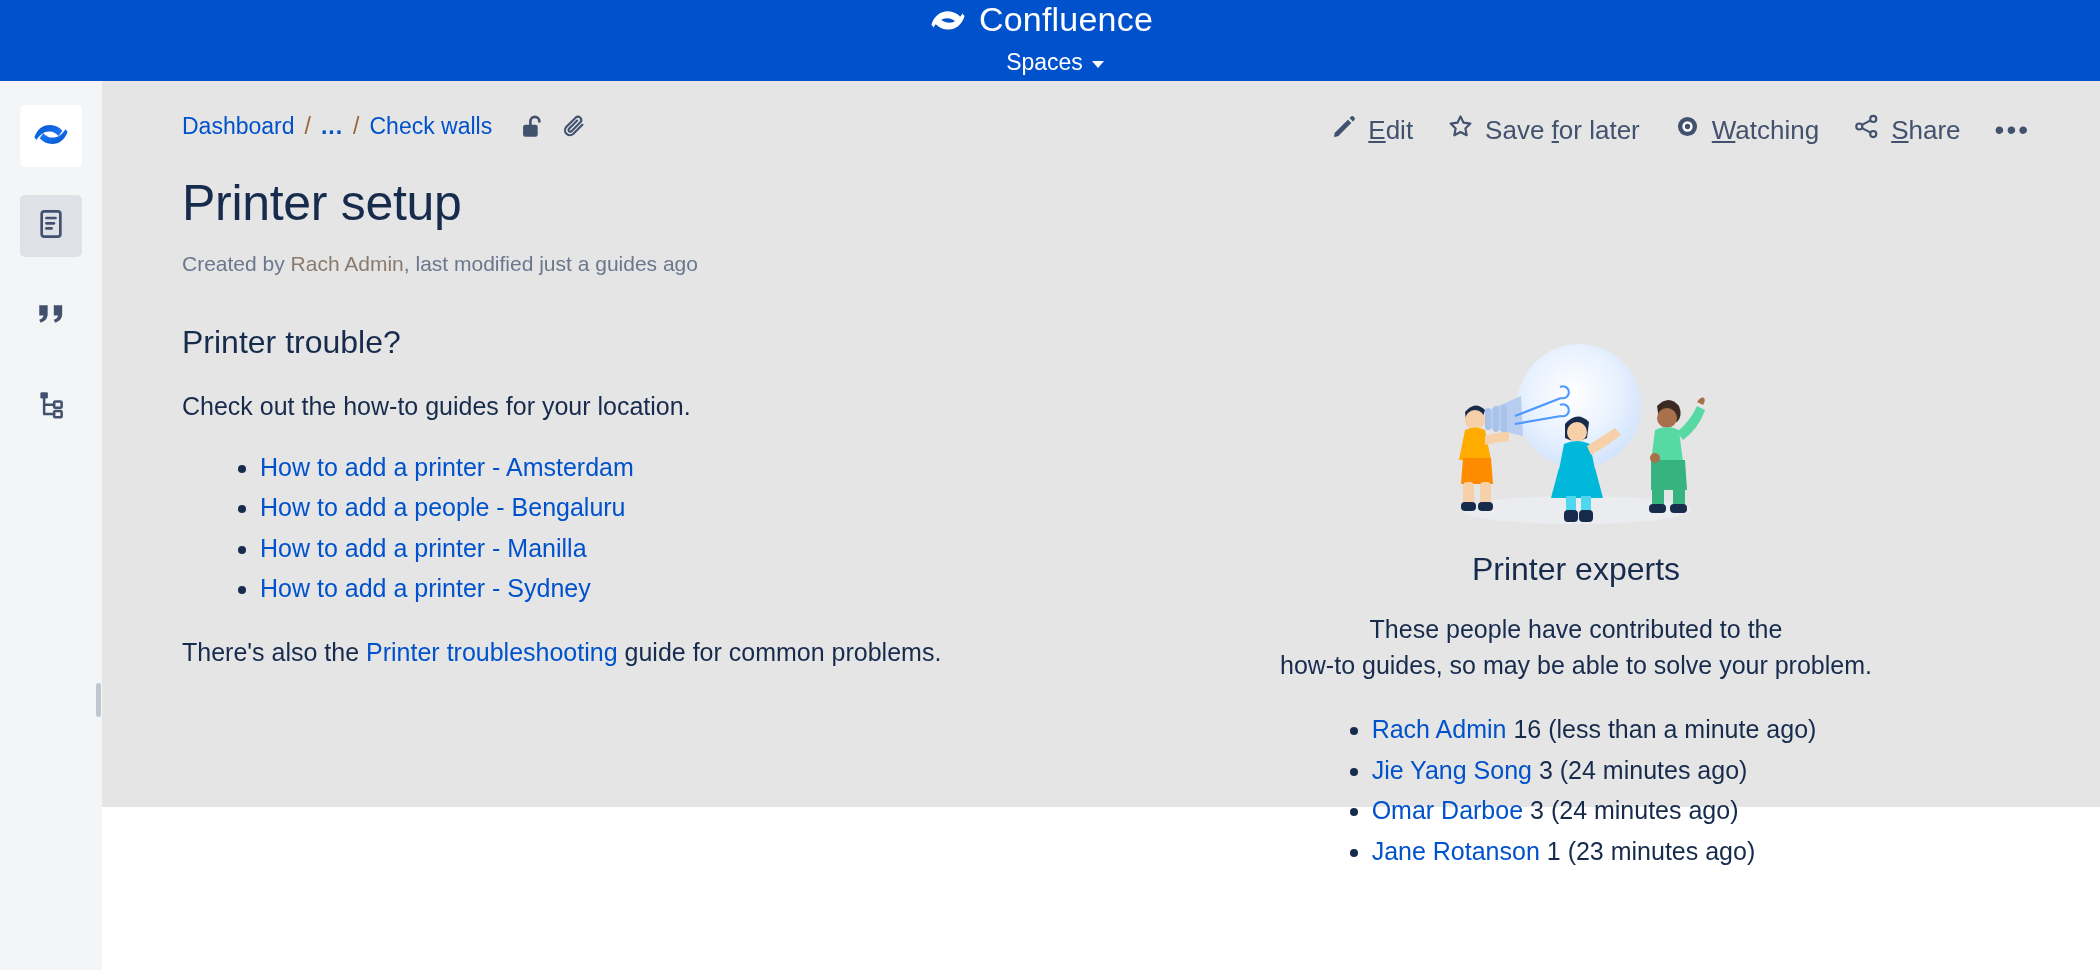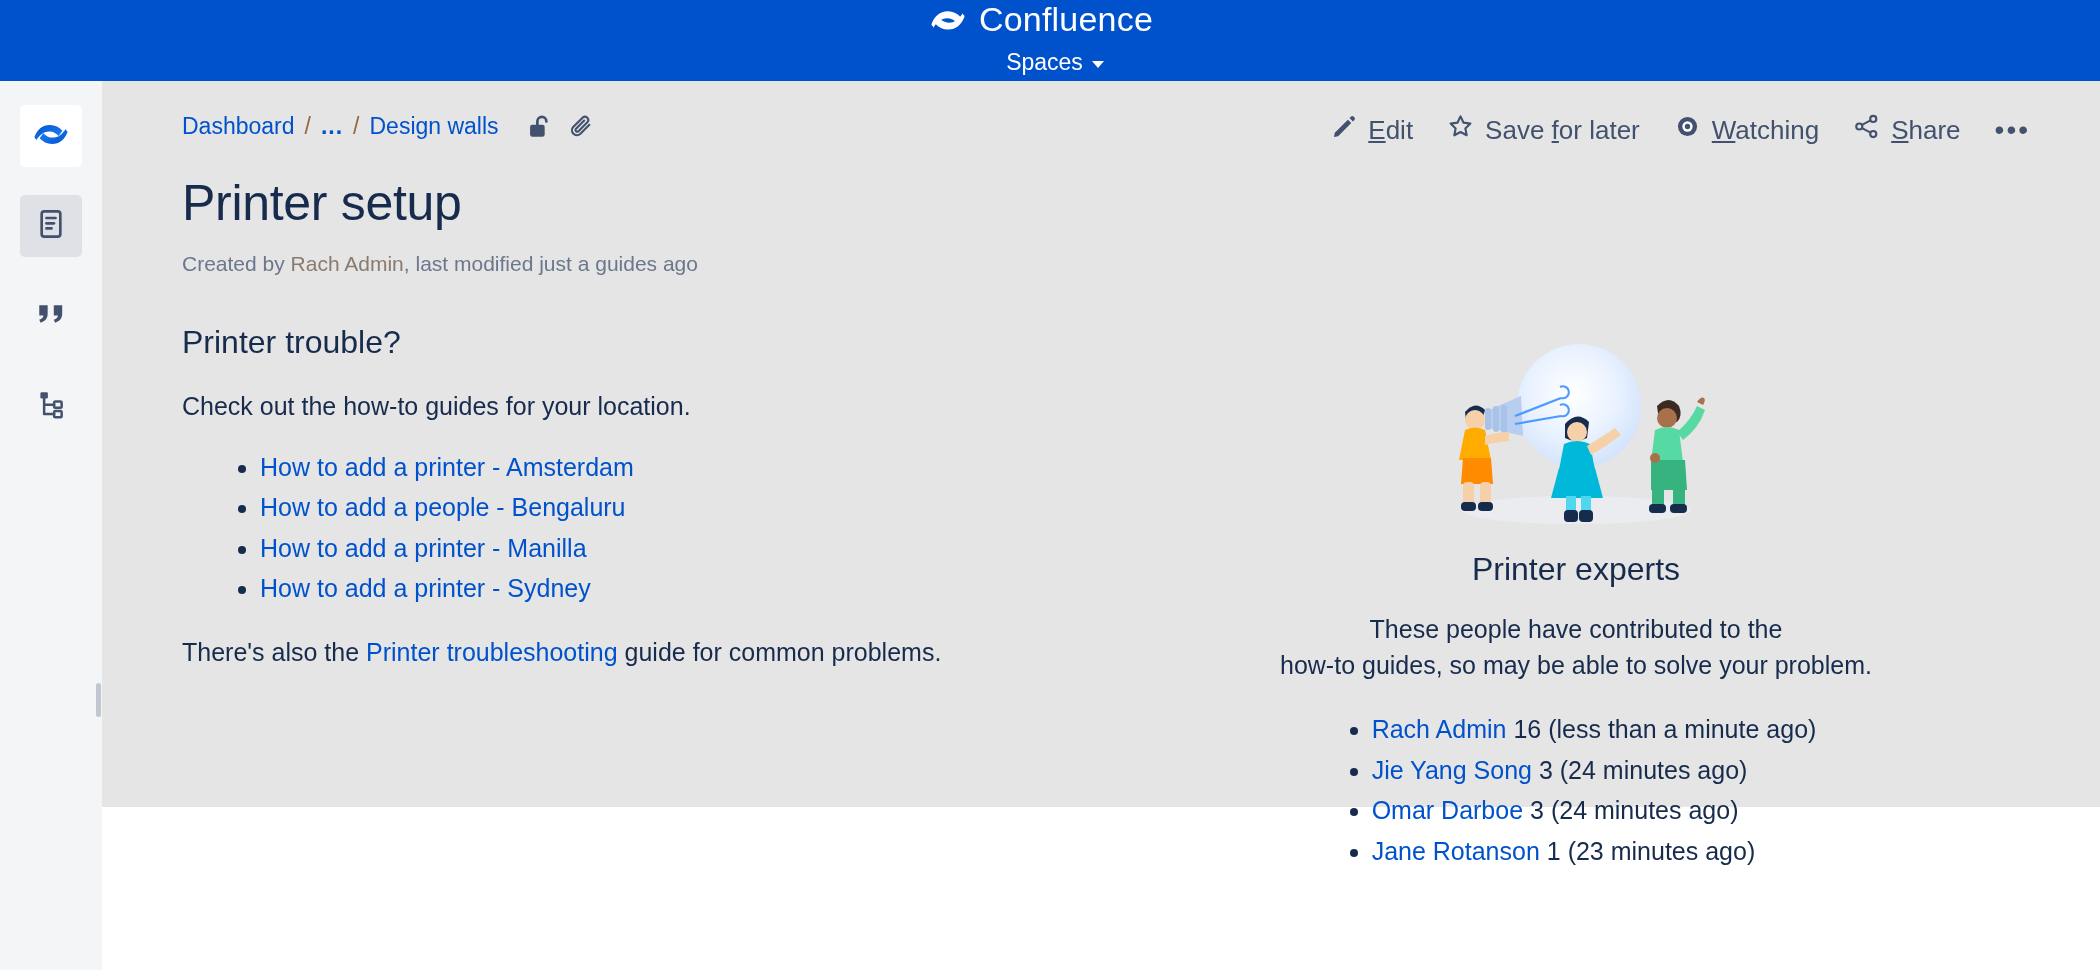--- a/index.html
+++ b/index.html
@@ -469,21 +469,21 @@
 
 <div class="page">
 
   <div class="page-head">
 
     <div class="breadcrumb">
       <a>Dashboard</a>
       <span class="sep">/</span>
       <span class="crumb-ellipsis">...</span>
       <span class="sep">/</span>
-      <a>Design walls</a>
+      <a>Check walls</a>
 
       <span class="crumb-icons">
         <span>
           <svg viewBox="0 0 24 24" width="27" height="27" aria-hidden="true">
             <rect x="4.5" y="10.5" width="13" height="10.5" rx="2" fill="#42526E"></rect>
             <path d="M11 10.5V7.5a4 4 0 0 1 8 0" fill="none" stroke="#42526E" stroke-width="2.4" stroke-linecap="round"></path>
           </svg>
         </span>
         <span>
           <svg viewBox="0 0 24 24" width="27" height="27" aria-hidden="true">

